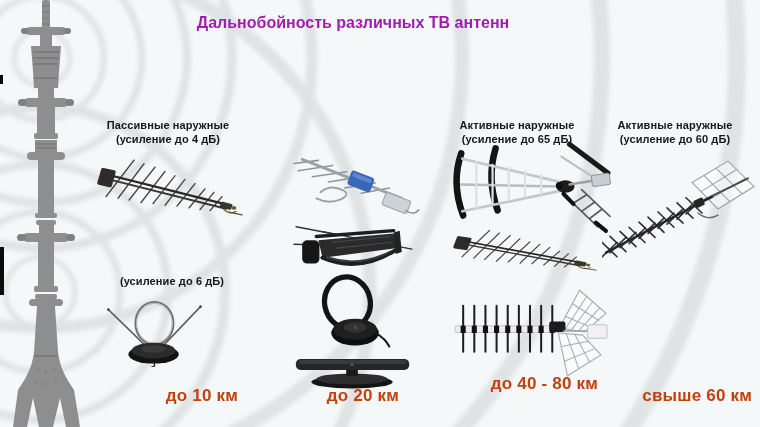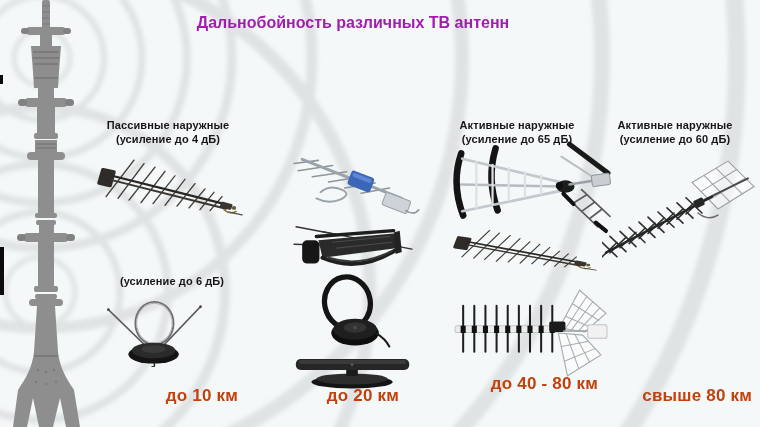--- a/index.html
+++ b/index.html
@@ -348,15 +348,15 @@
   </svg>
   <div class="range" style="left:458px;top:374px;width:140px">до 40 - 80 км</div>
 
   <div class="hdr" style="left:595px;top:103px;width:160px">
     <div>Активные наружные</div>
     <div>(усиление до 60 дБ)</div>
   </div>
   <svg class="art" style="left:602px;top:156px" width="158" height="114" viewBox="0 0 158 112" preserveAspectRatio="none">
     <use href="#ant-longyagi"></use>
   </svg>
-  <div class="range" style="left:612px;top:386px;width:140px">свыше 80 км</div>
+  <div class="range" style="left:612px;top:386px;width:140px">свыше 60 км</div>
 
 </div>
 
 </body></html>

